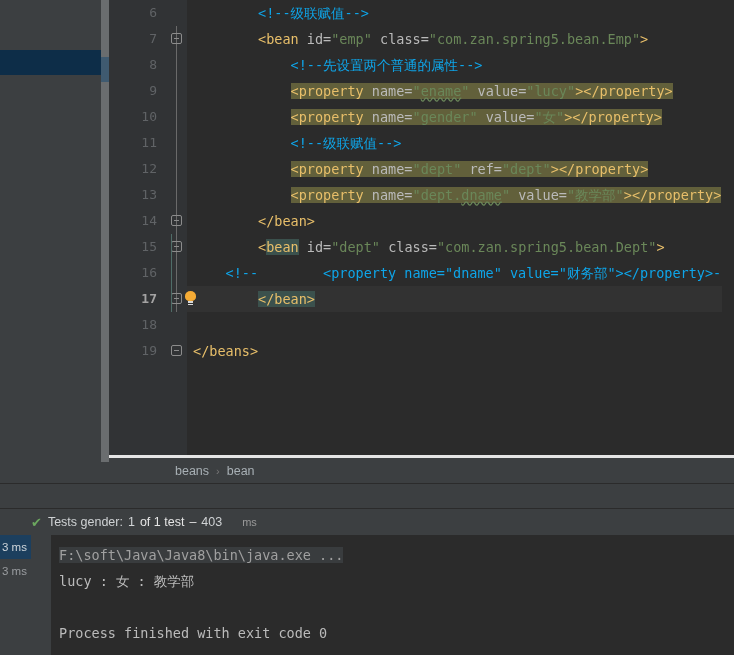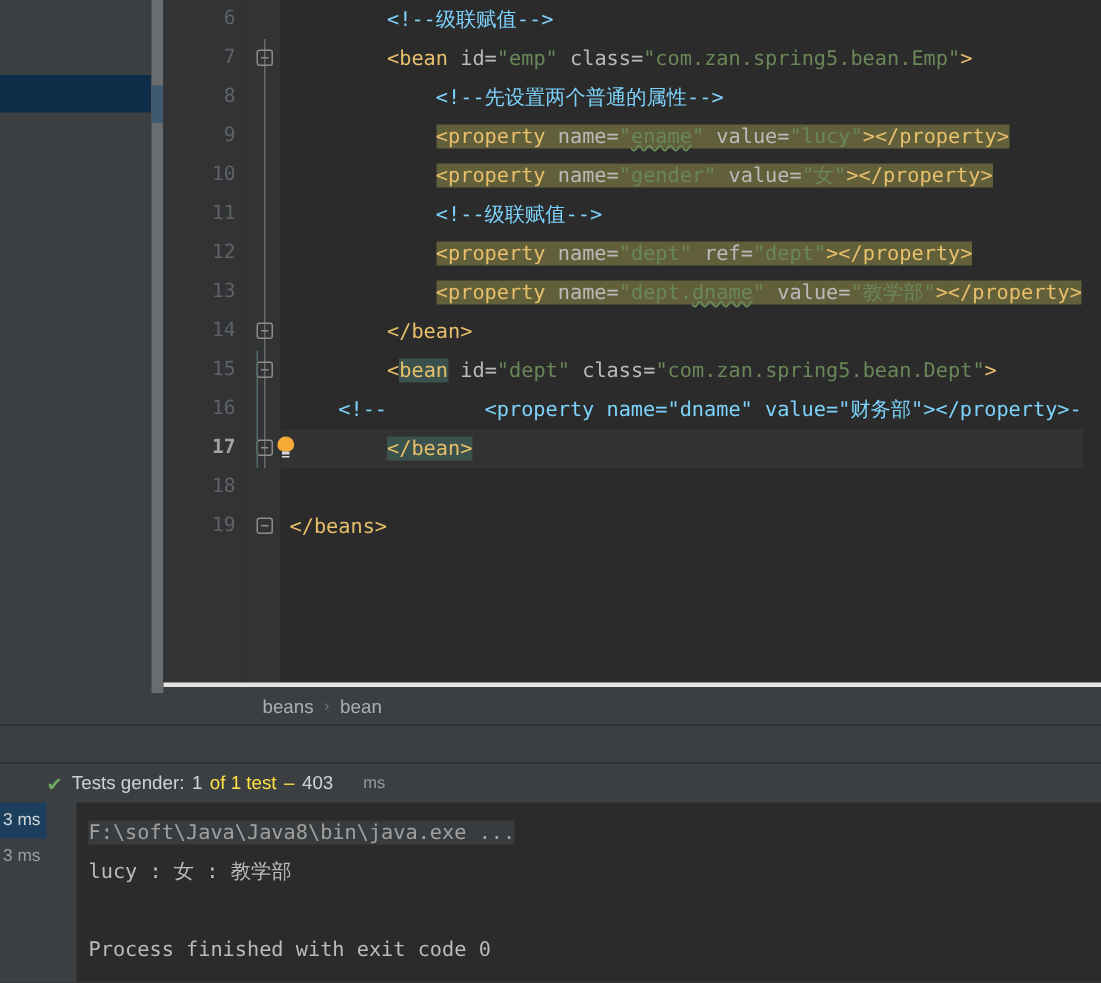--- a/index.html
+++ b/index.html
@@ -114,21 +114,21 @@
     font-family: "DejaVu Sans Mono", monospace;
   }
   .code-line.current-line {
     background: #323232;
   }
 
   
   .tag      { color: #e8bf6a; }
   .attr     { color: #bababa; }
   .str      { color: #6a8759; }
-  .cmt      { color: #7dd3fc; }
+  .cmt      { color: #0ea5e9; }
   .hl-prop  { background: #62603b; }
   .hl-brace { background: #3b514d; }
   .squiggle {
     text-decoration: underline wavy #6a8759;
     text-decoration-skip-ink: none;
   }
 
   
   .fold-mark {
     position: absolute;
@@ -252,21 +252,21 @@
     font-size: 12.5px;
   }
   .check-icon {
     color: #6ca85f;
     font-size: 13px;
     margin-right: 6px;
     line-height: 1;
   }
   .st-main  { color: #cfd2d4; }
   .st-count { color: #d2d5d7; }
-  .st-dim   { color: #fde047; }
+  .st-dim   { color: #e5e5e5; }
   .st-time  { color: #cfd2d4; }
   .st-unit  { color: #9a9a9a; font-size: 11px; }
 
   .timing-col {
     position: absolute;
     left: 0; top: 52px;
     width: 31px;
     height: 120px;
     background: #3c3f41;
   }

